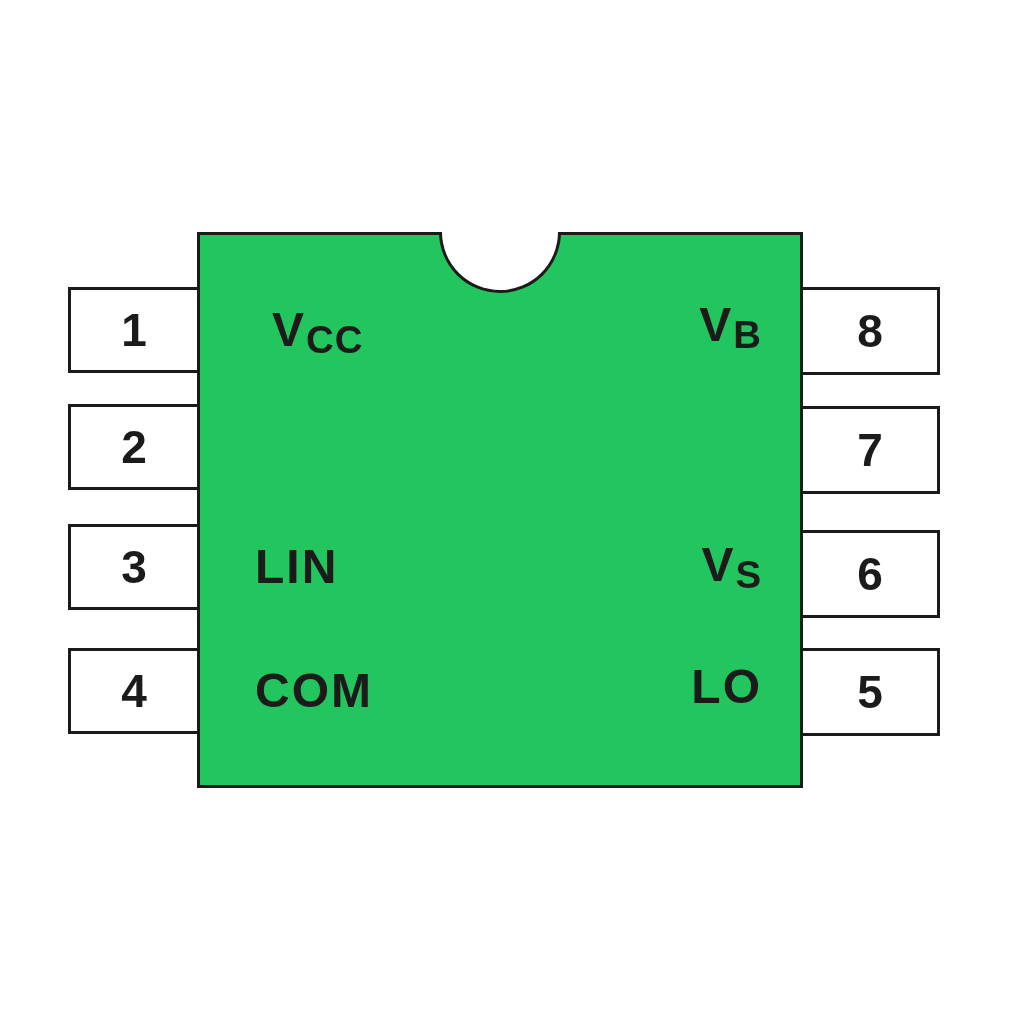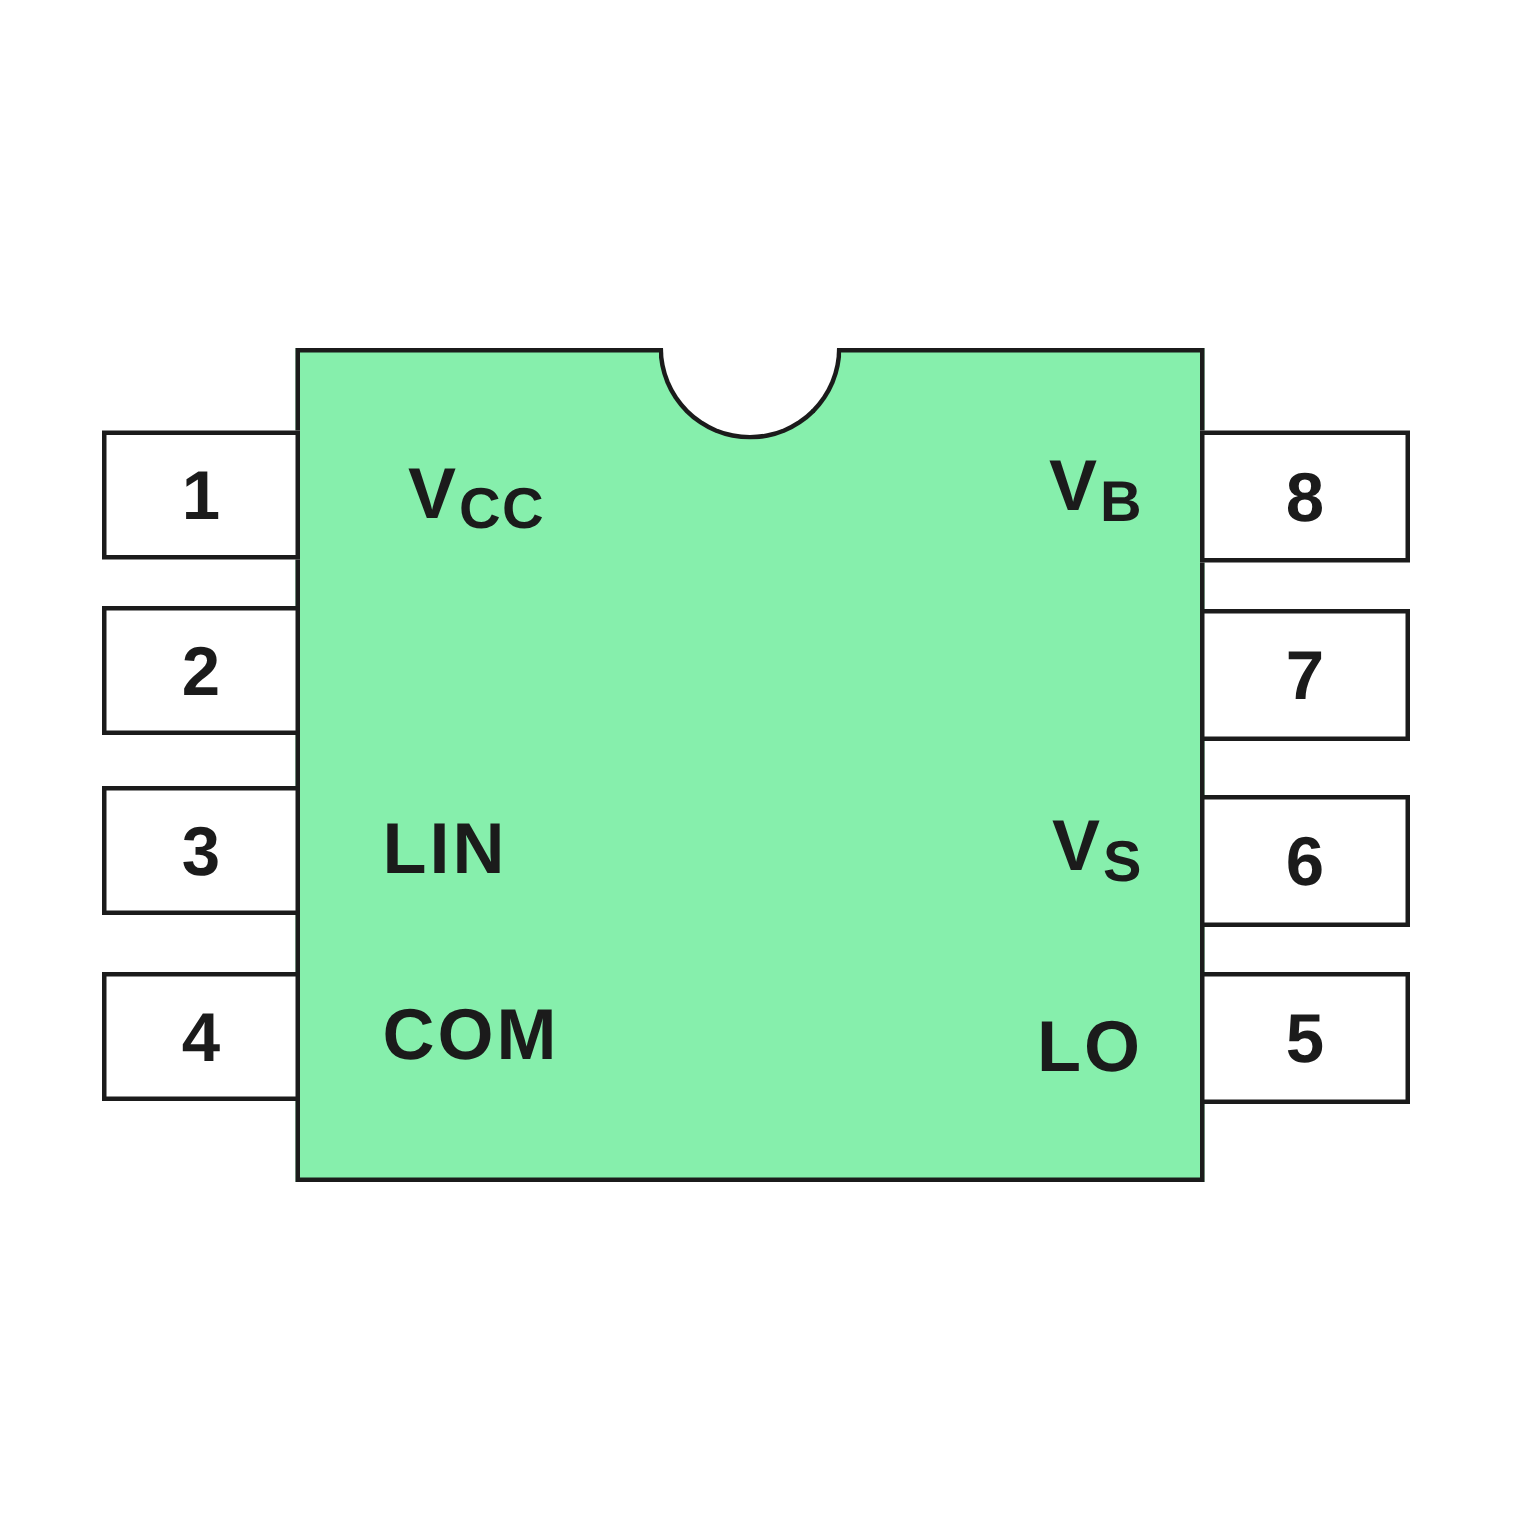--- a/index.html
+++ b/index.html
@@ -16,21 +16,21 @@
     color: #1b1b1b;
     overflow: hidden;
   }
   .ic-body {
     position: absolute;
     left: 197px;
     top: 232px;
     width: 600px;
     height: 550px;
     border: 3px solid #1b1b1b;
-    background: #86efac;
+    background: #22c55e;
     box-sizing: content-box;
   }
   .notch {
     position: absolute;
     top: -3px;
     left: 50%;
     transform: translateX(-50%);
     width: 122px;
     height: 61px;
     box-sizing: border-box;
@@ -77,21 +77,21 @@
   }
   .lab-left  { left: 55px; }
   .lab-vcc   { left: 72px; top: 67px; }
   .lab-hin   { top: 184px; }
   .lab-lin   { top: 304px; }
   .lab-com   { top: 428px; }
   .lab-right { right: 38px; text-align: left; }
   .lab-vb    { top: 62px; }
   .lab-ho    { top: 178px; }
   .lab-vs    { top: 302px; margin-left: 34px; }
-  .lab-lo    { top: 436px; }
+  .lab-lo    { top: 424px; }
 </style>
 </head>
 <body>
 
 <div class="canvas">
 
   <div class="ic-body">
     <div class="notch"></div>
 
     <div class="pin-label lab-left lab-vcc">

